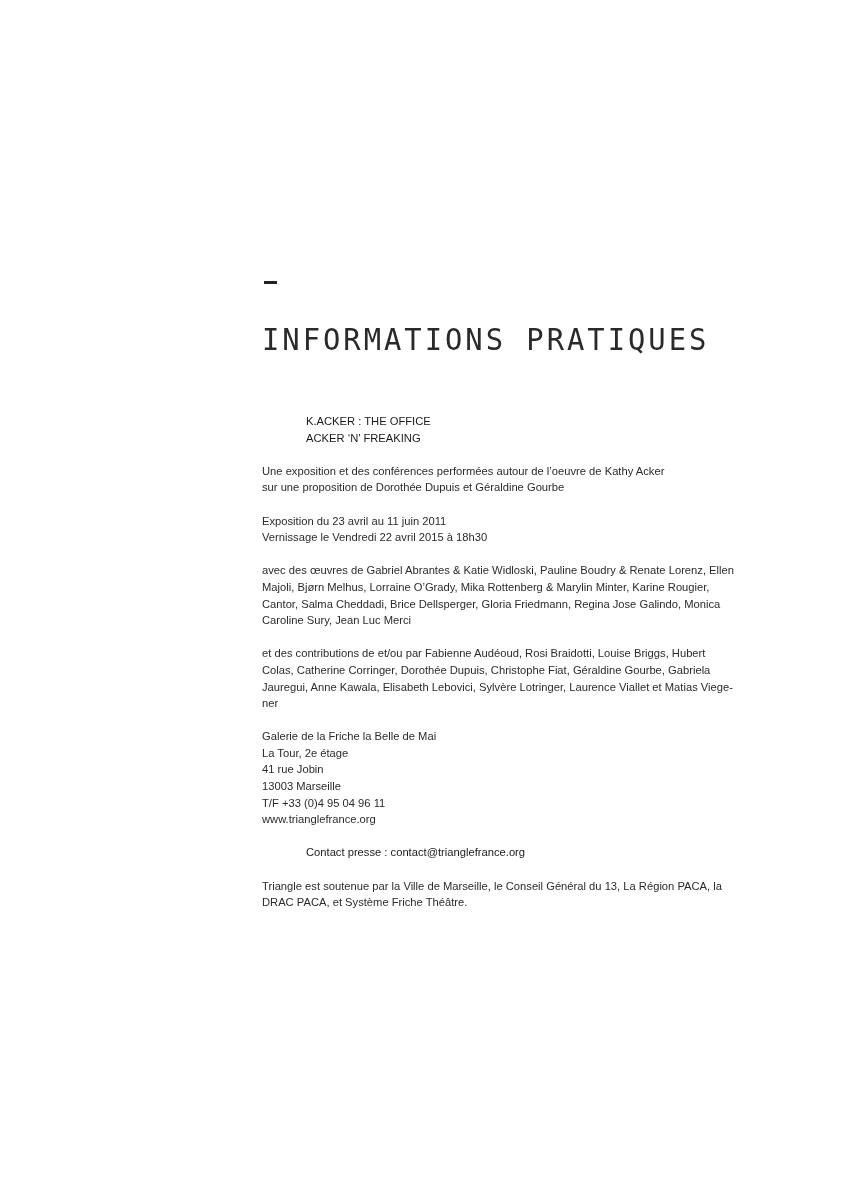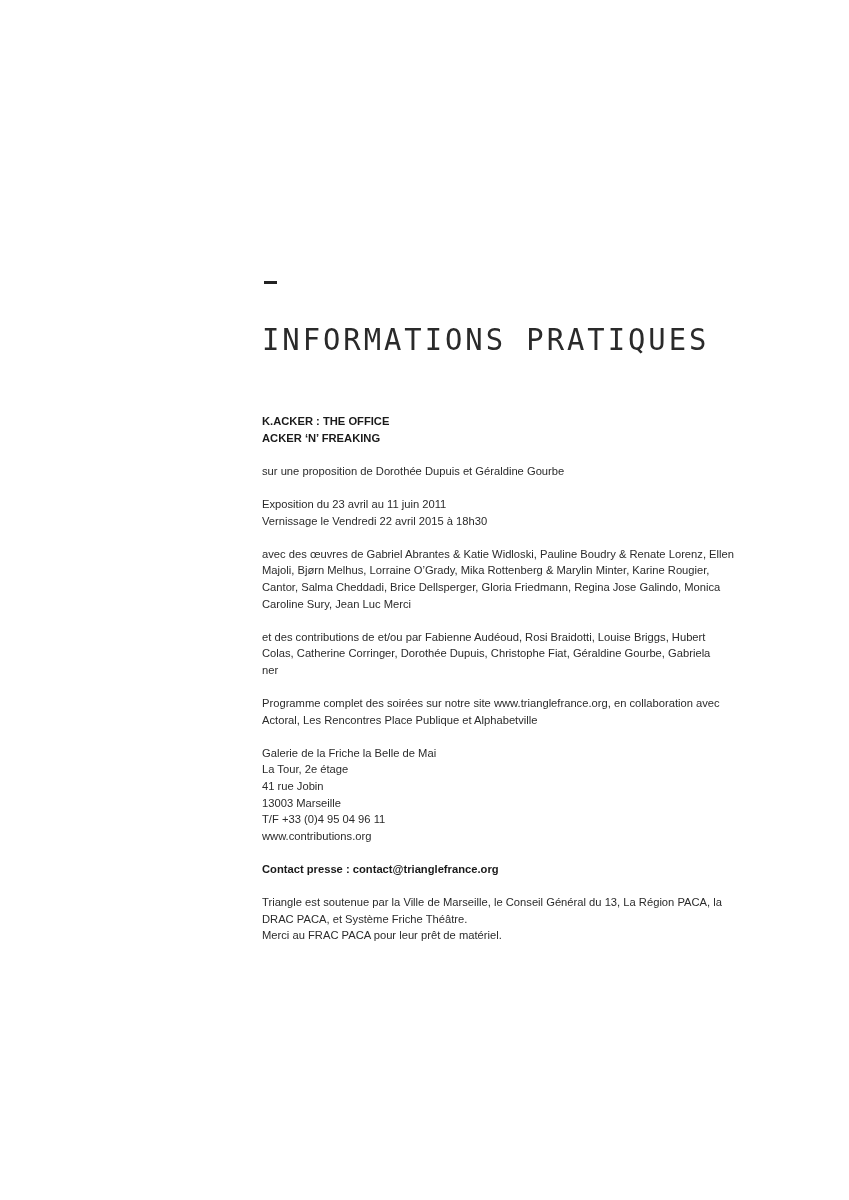--- a/index.html
+++ b/index.html
@@ -47,77 +47,75 @@
       color: #2b2b2b;
     }
     .block {
       margin: 0 0 16.6px 0;
     }
     .line {
       display: block;
       white-space: nowrap;
     }
     .bold {
-      font-weight: bold;
+      font-weight: normal;
       color: #1a1a1a;
+      margin-left: 44px;
     }
   </style>
 </head>
 <body>
 
 <div class="dash"></div>
 <h1 class="heading">INFORMATIONS PRATIQUES</h1>
 
 <div class="content">
 
   <div class="block bold">
     <span class="line">K.ACKER : THE OFFICE</span>
     <span class="line">ACKER ‘N’ FREAKING</span>
   </div>
 
   <div class="block">
+    <span class="line">Une exposition et des conférences performées autour de l’oeuvre de Kathy Acker</span>
     <span class="line">sur une proposition de Dorothée Dupuis et Géraldine Gourbe</span>
   </div>
 
   <div class="block">
     <span class="line">Exposition du 23 avril au 11 juin 2011</span>
     <span class="line">Vernissage le Vendredi 22 avril 2015 à 18h30</span>
   </div>
 
   <div class="block">
     <span class="line">avec des œuvres de Gabriel Abrantes &amp; Katie Widloski, Pauline Boudry &amp; Renate Lorenz, Ellen</span>
     <span class="line">Majoli, Bjørn Melhus, Lorraine O’Grady, Mika Rottenberg &amp; Marylin Minter, Karine Rougier,</span>
     <span class="line">Cantor, Salma Cheddadi, Brice Dellsperger, Gloria Friedmann, Regina Jose Galindo, Monica</span>
     <span class="line">Caroline Sury, Jean Luc Merci</span>
   </div>
 
   <div class="block">
     <span class="line">et des contributions de et/ou par Fabienne Audéoud, Rosi Braidotti, Louise Briggs, Hubert</span>
     <span class="line">Colas, Catherine Corringer, Dorothée Dupuis, Christophe Fiat, Géraldine Gourbe, Gabriela</span>
+    <span class="line">Jauregui, Anne Kawala, Elisabeth Lebovici, Sylvère Lotringer, Laurence Viallet et Matias Viege-</span>
     <span class="line">ner</span>
   </div>
 
 
-  <div class="block">
-    <span class="line">Programme complet des soirées sur notre site www.trianglefrance.org, en collaboration avec</span>
-    <span class="line">Actoral, Les Rencontres Place Publique et Alphabetville</span>
-  </div>
 
   <div class="block">
     <span class="line">Galerie de la Friche la Belle de Mai</span>
     <span class="line">La Tour, 2e étage</span>
     <span class="line">41 rue Jobin</span>
     <span class="line">13003 Marseille</span>
     <span class="line">T/F +33 (0)4 95 04 96 11</span>
-    <span class="line">www.contributions.org</span>
+    <span class="line">www.trianglefrance.org</span>
   </div>
 
   <div class="block">
     <span class="line bold">Contact presse : contact@trianglefrance.org</span>
   </div>
 
   <div class="block">
     <span class="line">Triangle est soutenue par la Ville de Marseille, le Conseil Général du 13, La Région PACA, la</span>
     <span class="line">DRAC PACA, et Système Friche Théâtre.</span>
-    <span class="line">Merci au FRAC PACA pour leur prêt de matériel.</span>
   </div>
 
 </div>
 
 </body></html>

